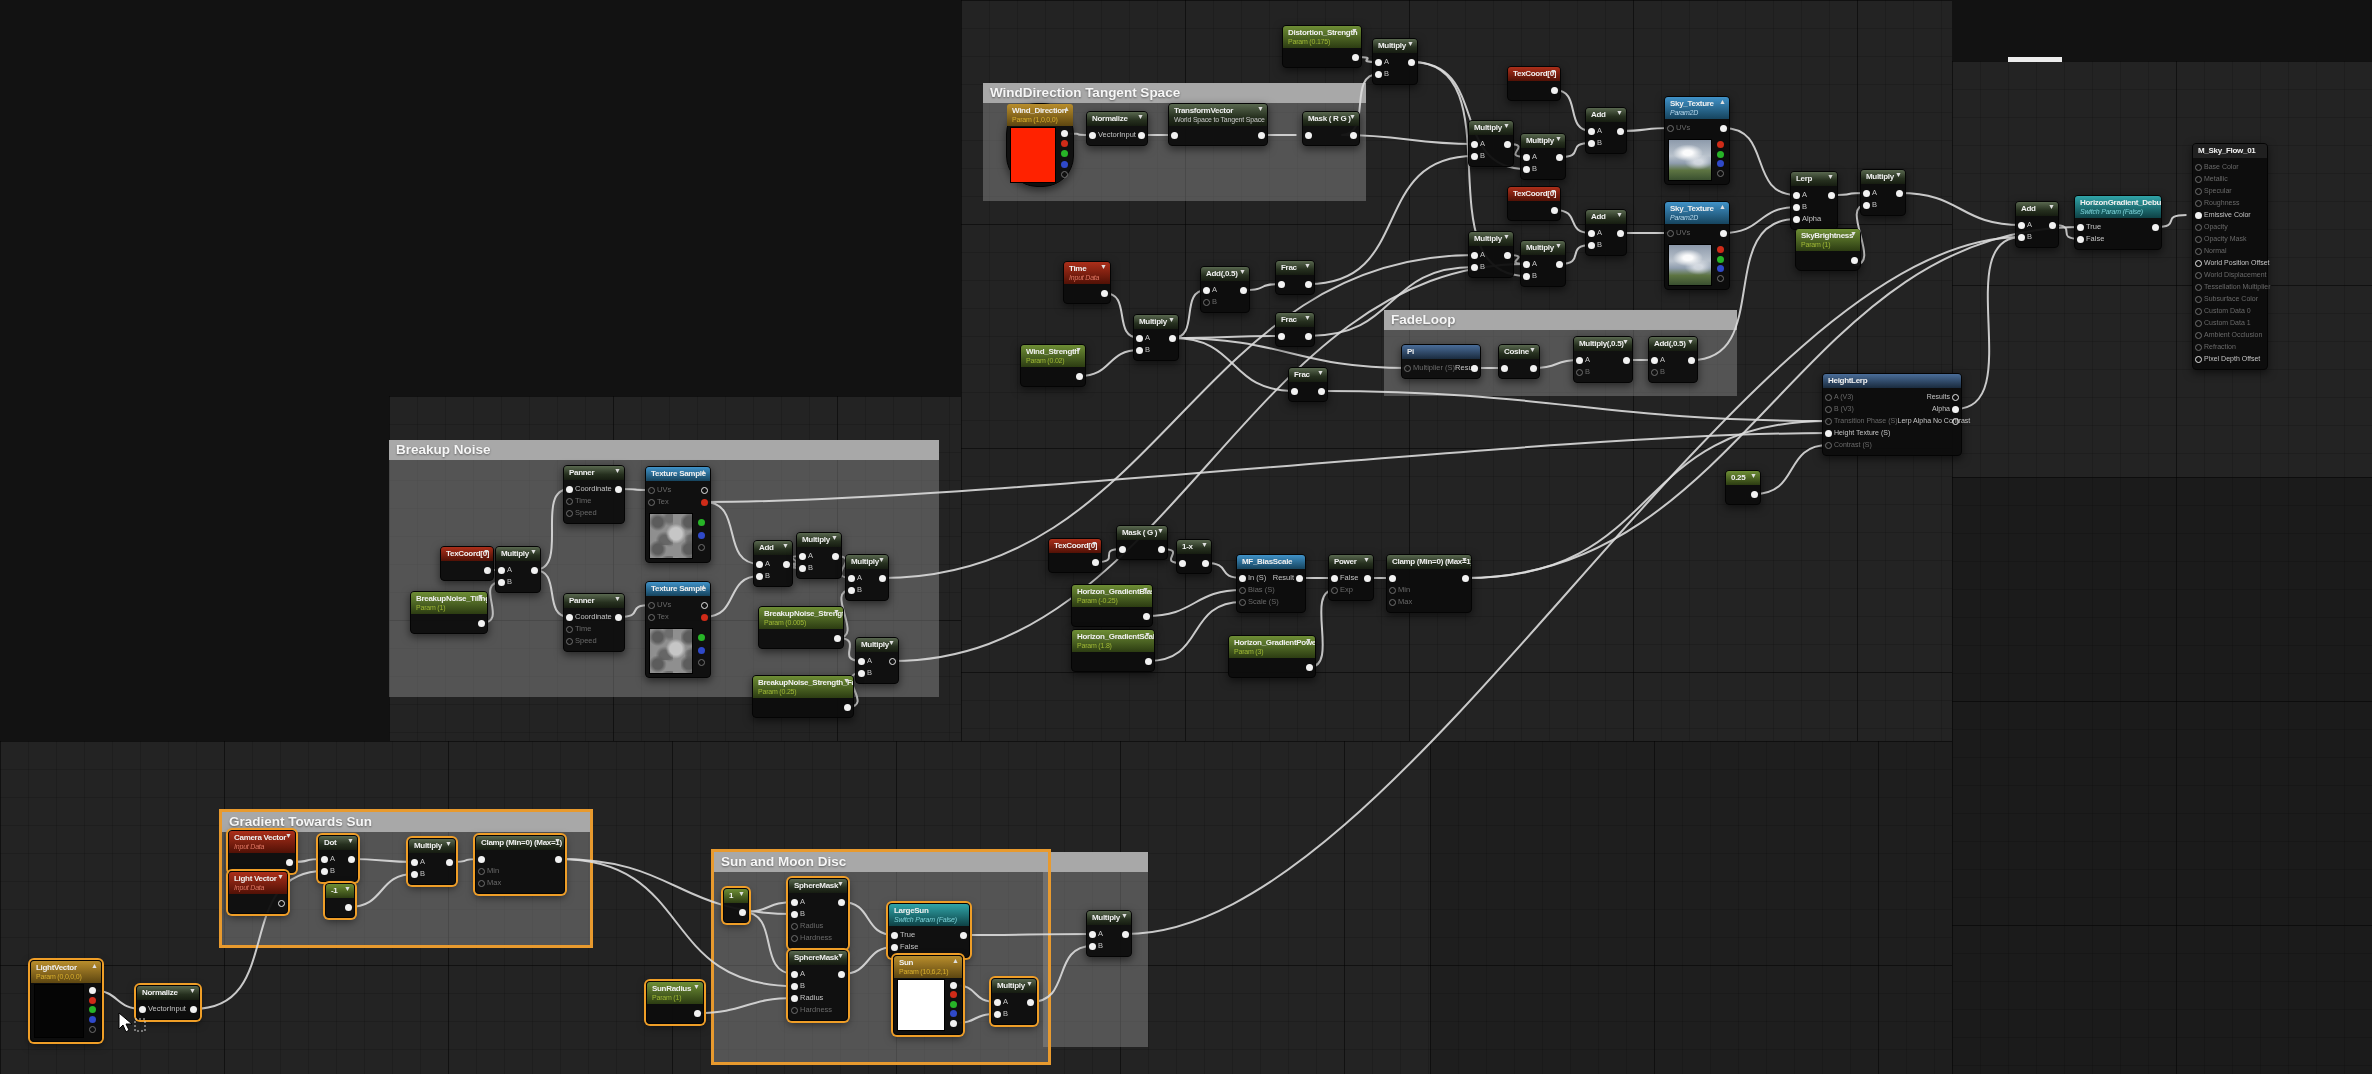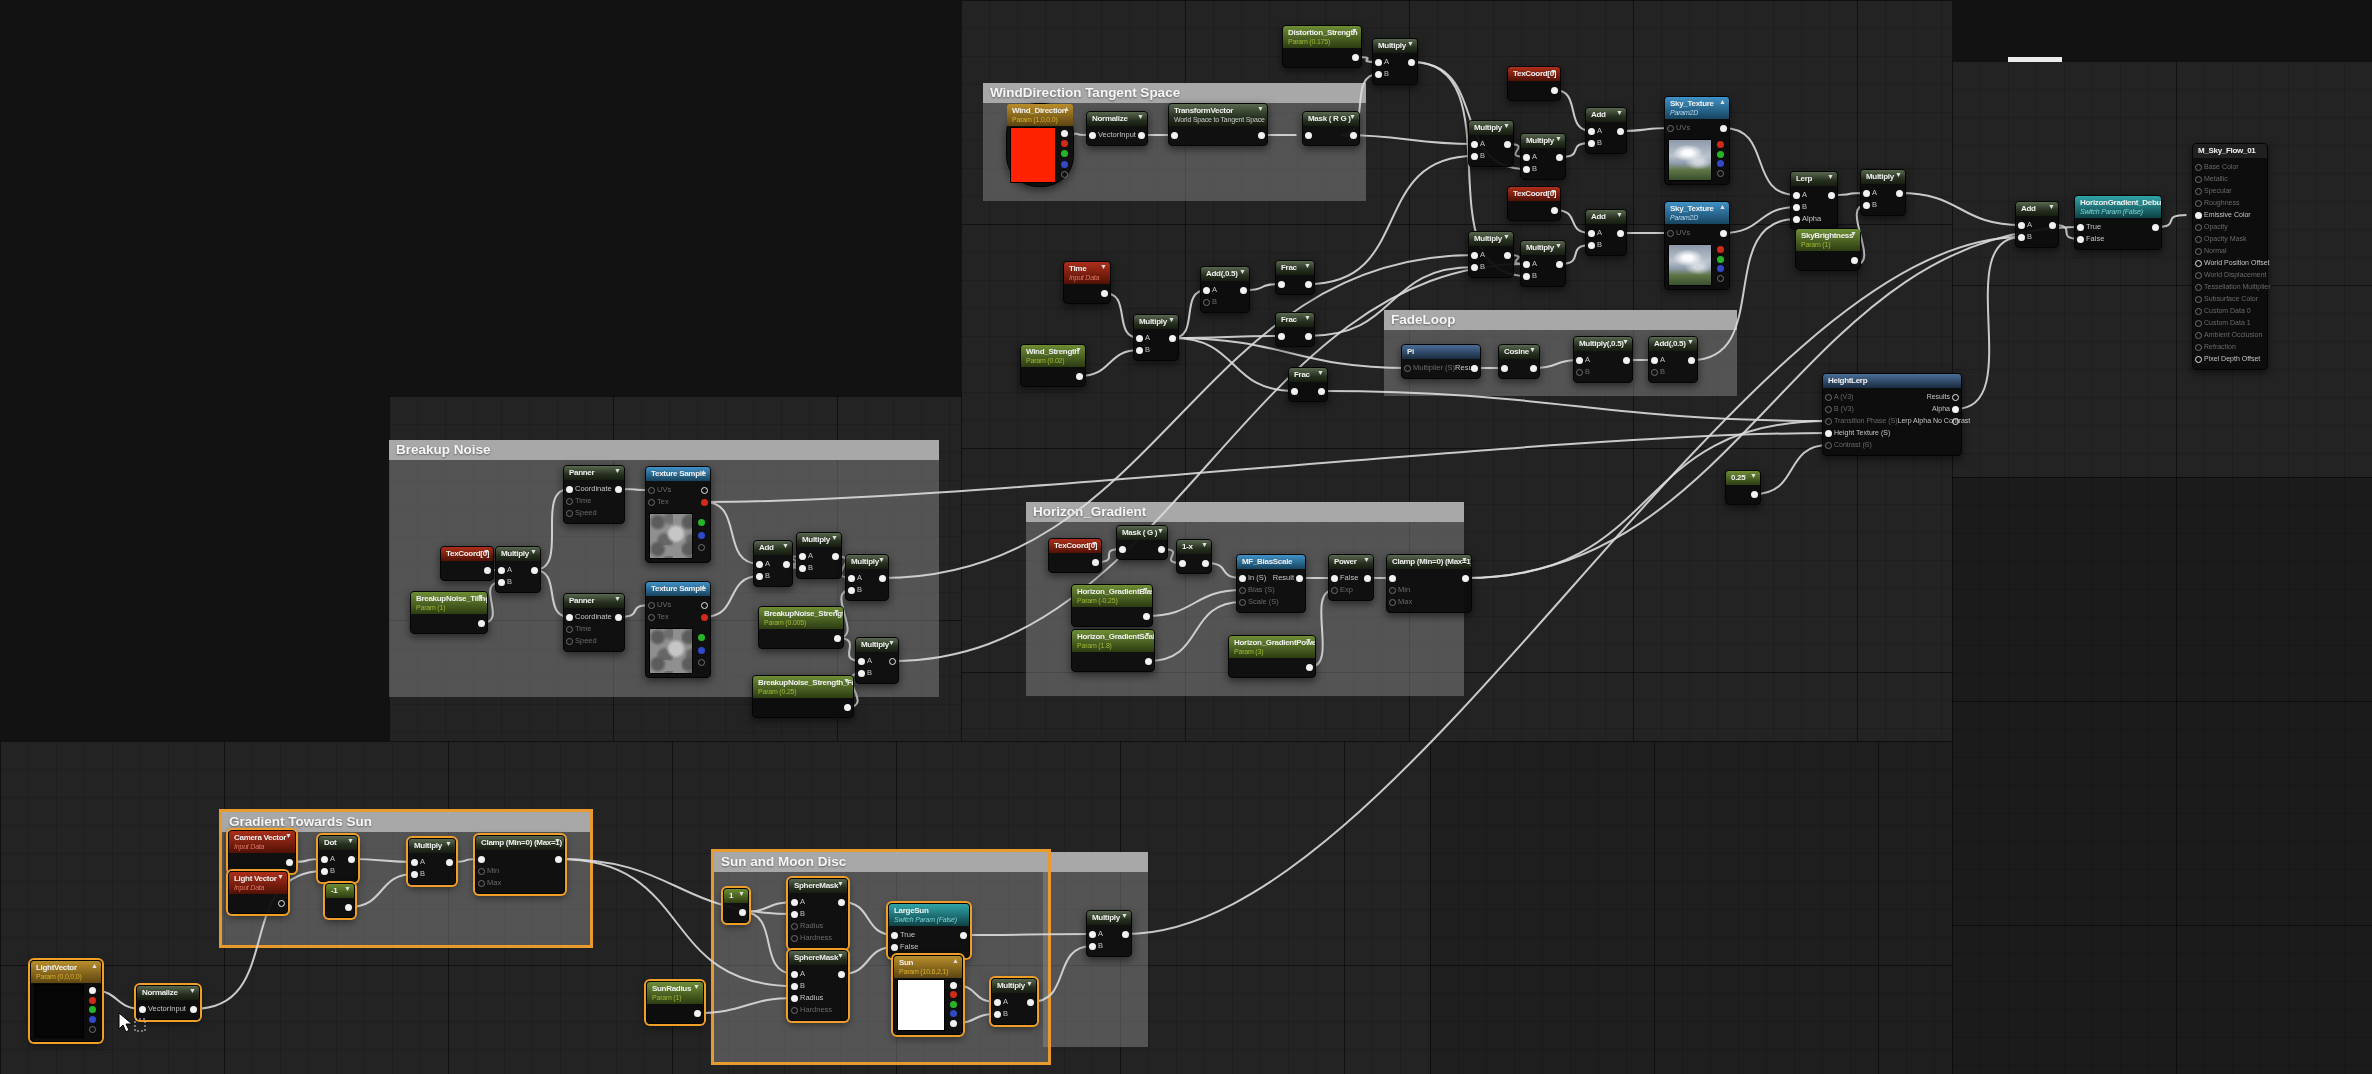--- a/index.html
+++ b/index.html
@@ -73,23 +73,20 @@
     <div class="panel" style="left: 1430px; top: 741px; width: 522px; height: 333px; background-color: rgb(30, 30, 30);"></div>
     <div class="panel" style="left: 1952px; top: 477px; width: 420px; height: 597px; background-color: rgb(27, 27, 27);"></div>
     <div class="comment" style="left: 983px; top: 83px; width: 383px; height: 118px;">
       <div class="bar">WindDirection Tangent Space</div>
     </div>
     <div class="comment" style="left: 1384px; top: 310px; width: 353px; height: 86px;">
       <div class="bar">FadeLoop</div>
     </div>
     <div class="comment" style="left: 389px; top: 440px; width: 550px; height: 257px;">
       <div class="bar">Breakup Noise</div>
-    </div>
-    <div class="comment" style="left: 1026px; top: 502px; width: 438px; height: 194px;">
-      <div class="bar">Horizon_Gradient</div>
     </div>
     <div class="comment orange" style="left: 219px; top: 809px; width: 368px; height: 133px;">
       <div class="bar">Gradient Towards Sun</div>
     </div>
     <div class="comment" style="left: 1043px; top: 852px; width: 105px; height: 195px;">
       <div class="bar"></div>
     </div>
     <div class="comment orange" style="left: 711px; top: 849px; width: 334px; height: 210px;">
       <div class="bar">Sun and Moon Disc</div>
     </div>

